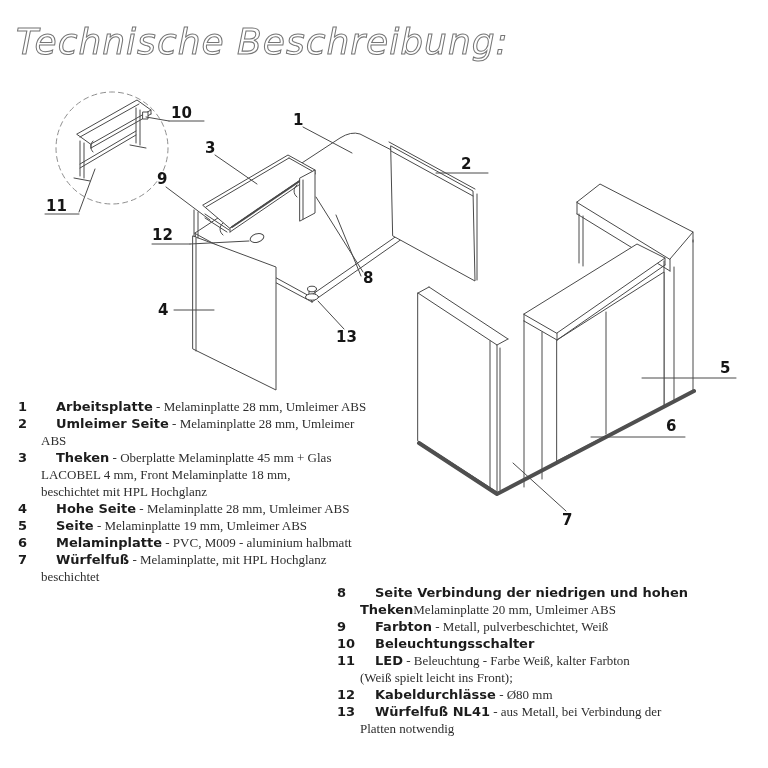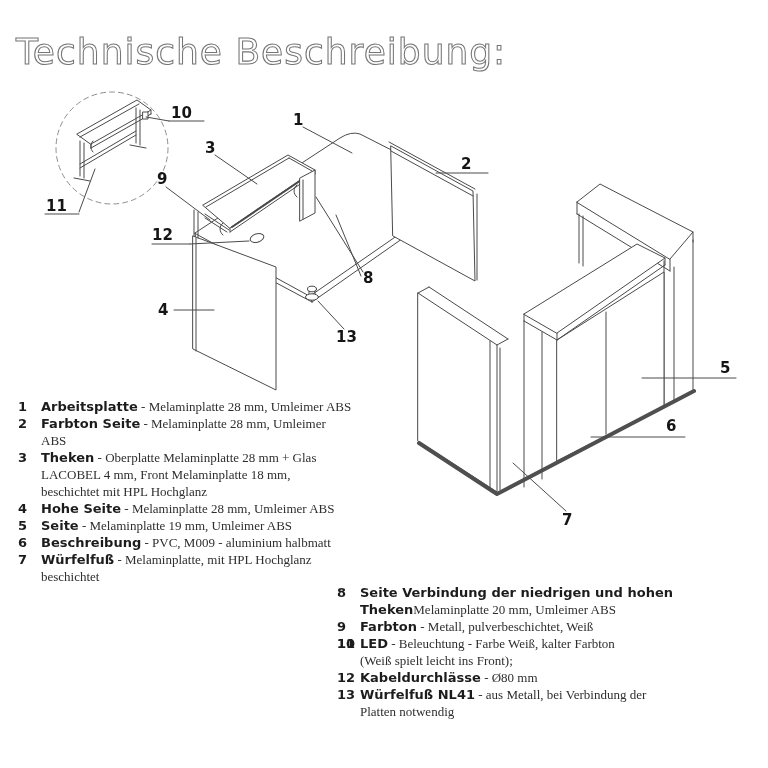--- a/index.html
+++ b/index.html
@@ -1,30 +1,30 @@
 <!DOCTYPE html>
 <html><head>
 <meta charset="utf-8">
 <style>
   html,body{margin:0;padding:0;background:#ffffff;}
   body{
     position:relative;width:768px;height:768px;overflow:hidden;
     font-family:"DejaVu Sans","Liberation Sans",sans-serif;color:#2e2e2e;
   }
-  .title-wrap{position:absolute;left:14px;top:24px;width:520px;height:56px;}
+  .title-wrap{position:absolute;left:14px;top:14px;width:520px;height:56px;font-style:italic;}
   .drawing-wrap{position:absolute;left:0;top:0;width:768px;height:768px;}
   svg{display:block;}
 
   .legend{position:absolute;list-style:none;margin:0;padding:0;
     font-size:13px;line-height:17px;color:#2e2e2e;}
   .legend-left{left:18px;top:398px;width:392px;}
   .legend-right{left:337px;top:584px;width:404px;}
   .legend li{position:relative;padding-left:23px;}
   .legend .num{position:absolute;left:0;top:0;font-weight:bold;color:#1c1c1c;}
-  .legend .name{font-weight:bold;color:#1c1c1c;}
+  .legend .name{font-weight:bold;color:#1c1c1c;margin-left:15px;}
   .legend .desc{white-space:pre-wrap;font-family:Liberation Serif, serif;}
 
   .co{font-weight:bold;font-size:15px;fill:#151515;font-family:"DejaVu Sans","Liberation Sans",sans-serif;}
 </style>
 </head>
 <body>
 
 <div class="title-wrap">
   <svg width="520" height="56" viewBox="0 0 520 56">
     <text x="2" y="40" font-size="36" letter-spacing="1" fill="none" stroke="#767676" stroke-width="1.05" font-family="DejaVu Sans, Liberation Sans, sans-serif">Technische Beschreibung:</text>
@@ -173,34 +173,34 @@
     <text class="co" x="171" y="118">10</text>
     <text class="co" x="46" y="211">11</text>
     <text class="co" x="152" y="240">12</text>
     <text class="co" x="336" y="342">13</text>
   </g>
 </svg>
 </div>
 
 <ul class="legend legend-left">
   <li><span class="num">1</span><span class="name">Arbeitsplatte</span><span class="desc"> - Melaminplatte 28 mm, Umleimer ABS</span></li>
-  <li><span class="num">2</span><span class="name">Farbton Seite</span><span class="desc"> - Melaminplatte 28 mm, Umleimer
+  <li><span class="num">2</span><span class="name">Umleimer Seite</span><span class="desc"> - Melaminplatte 28 mm, Umleimer
 ABS</span></li>
-  <li><span class="num">3</span><span class="name">Theken</span><span class="desc"> - Oberplatte Melaminplatte 28 mm + Glas
+  <li><span class="num">3</span><span class="name">Theken</span><span class="desc"> - Oberplatte Melaminplatte 45 mm + Glas
 LACOBEL 4 mm, Front Melaminplatte 18 mm,
 beschichtet mit HPL Hochglanz</span></li>
   <li><span class="num">4</span><span class="name">Hohe Seite</span><span class="desc"> - Melaminplatte 28 mm, Umleimer ABS</span></li>
   <li><span class="num">5</span><span class="name">Seite</span><span class="desc"> - Melaminplatte 19 mm, Umleimer ABS</span></li>
-  <li><span class="num">6</span><span class="name">Beschreibung</span><span class="desc"> - PVC, M009 - aluminium halbmatt</span></li>
+  <li><span class="num">6</span><span class="name">Melaminplatte</span><span class="desc"> - PVC, M009 - aluminium halbmatt</span></li>
   <li><span class="num">7</span><span class="name">Würfelfuß</span><span class="desc"> - Melaminplatte, mit HPL Hochglanz
 beschichtet</span></li>
 </ul>
 
 <ul class="legend legend-right">
   <li><span class="num">8</span><span class="name">Seite Verbindung der niedrigen und hohen Theken</span><span class="desc">Melaminplatte 20 mm, Umleimer ABS</span></li>
   <li><span class="num">9</span><span class="name">Farbton</span><span class="desc"> - Metall, pulverbeschichtet, Weiß</span></li>
-  <li><span class="num">10</span><span class="desc"></span></li>
+  <li><span class="num">10</span><span class="name">Beleuchtungsschalter</span><span class="desc"></span></li>
   <li><span class="num">11</span><span class="name">LED</span><span class="desc"> - Beleuchtung - Farbe Weiß, kalter Farbton
 (Weiß spielt leicht ins Front);</span></li>
   <li><span class="num">12</span><span class="name">Kabeldurchlässe</span><span class="desc"> - Ø80 mm</span></li>
   <li><span class="num">13</span><span class="name">Würfelfuß NL41</span><span class="desc"> - aus Metall, bei Verbindung der
 Platten notwendig</span></li>
 </ul>
 
 </body></html>

